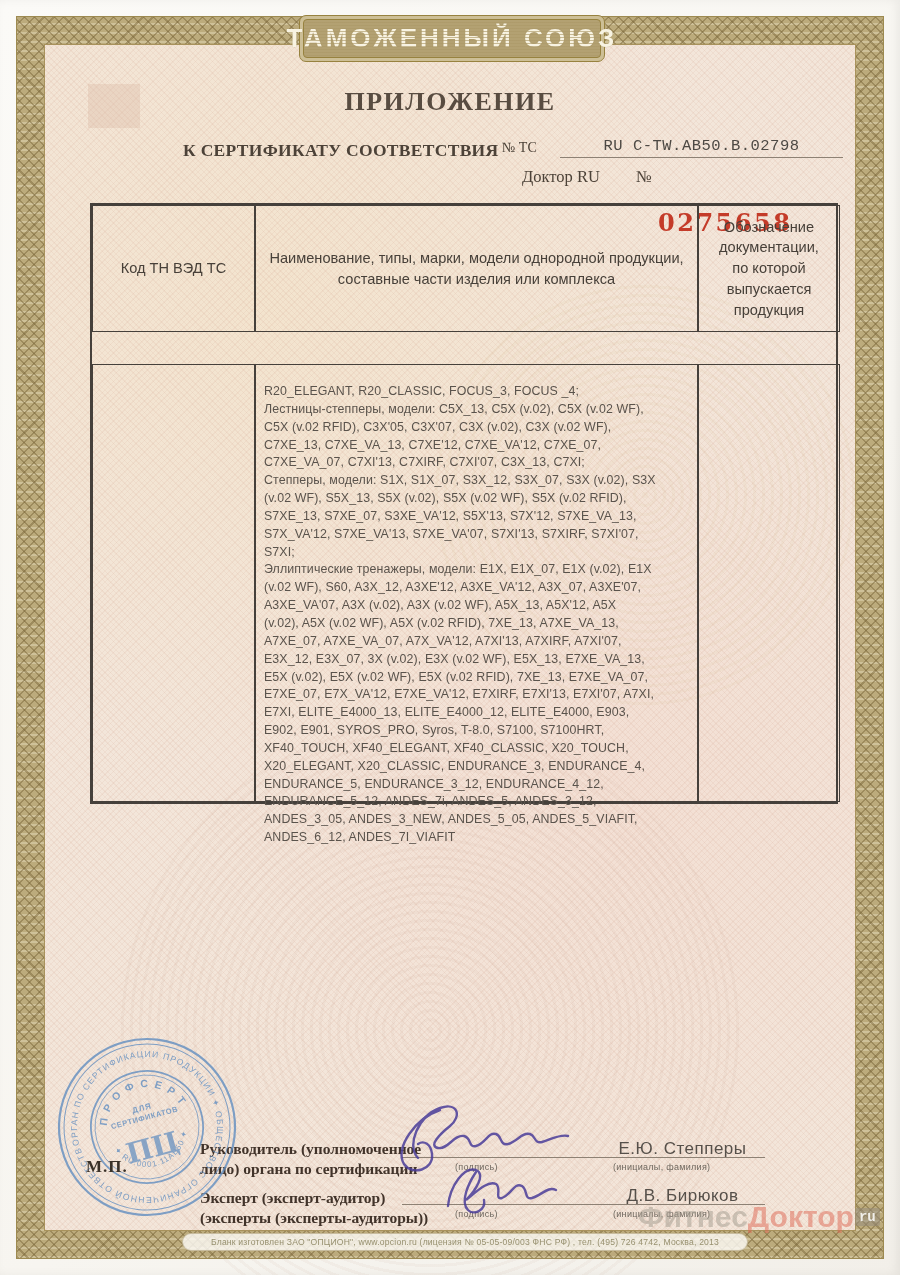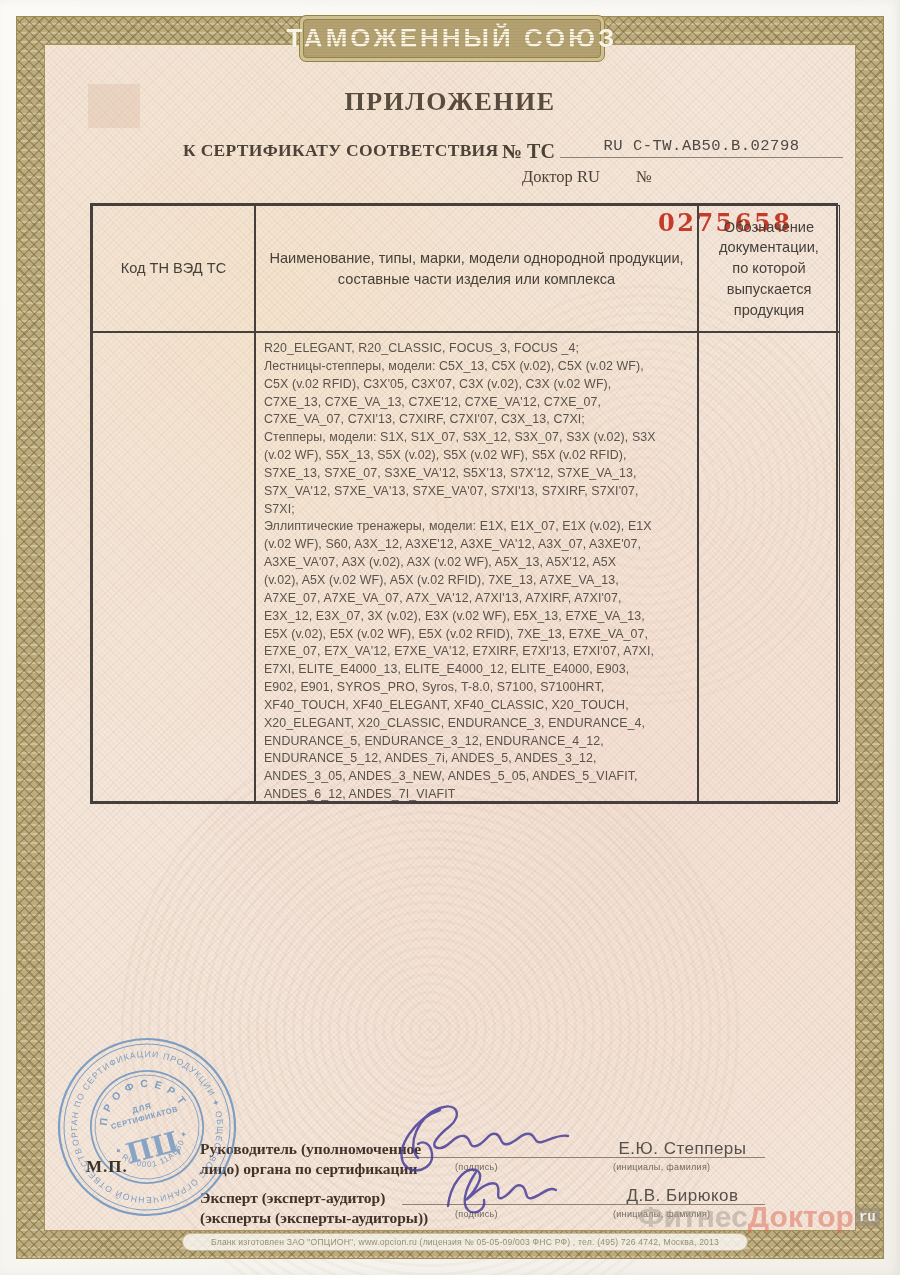--- a/index.html
+++ b/index.html
@@ -70,21 +70,21 @@
   .doc-title{
     position:absolute;left:0;top:87px;width:900px;text-align:center;z-index:4;
     font-weight:bold;font-size:26px;letter-spacing:1.5px;color:#584c41;
   }
   .cert-line-label{
     position:absolute;left:183px;top:140px;z-index:4;
     font-weight:bold;font-size:17.5px;letter-spacing:.3px;color:#4c4238;white-space:nowrap;
   }
   .cert-no-label{
     position:absolute;left:502px;top:140px;z-index:4;
-    font-weight:bold;font-size:20px;color:#4c4238;white-space:nowrap;
+    font-weight:normal;font-size:14px;color:#4c4238;white-space:nowrap;
   }
   .cert-number{
     position:absolute;left:560px;top:137px;width:283px;z-index:4;
     text-align:center;font-family:Liberation Mono, monospace;
     font-size:15.5px;letter-spacing:.5px;color:#4d4944;
     border-bottom:1px solid #8d8174;padding-bottom:2px;
   }
   .series-label{position:absolute;left:522px;top:167px;z-index:4;
     font-size:16.5px;color:#4c4238;}
   .series-no-sign{position:absolute;left:636px;top:167px;z-index:4;
@@ -98,21 +98,21 @@
     position:absolute;left:90px;top:203px;width:748px;z-index:4;
     display:grid;grid-template-columns:163px 443px 142px;grid-template-rows:127px 470px;
     border:2px solid #45403b;
   }
   .cell{border:1px solid #45403b;}
   .hcell{
     display:flex;align-items:center;justify-content:center;text-align:center;
     font-family:"Liberation Sans",sans-serif;font-weight:normal;
     font-size:14.6px;line-height:1.42;color:#474039;padding:4px 12px;
   }
-  .bcell{padding:7px 6px 0 8px;}
+  .bcell{padding:18px 6px 0 8px;margin-top:32px;}
   .models-text{
     font-family:"Liberation Sans",sans-serif;font-size:12.4px;
     line-height:17.85px;letter-spacing:.1px;color:#5a534c;
     white-space:pre-line;
   }
 
   
   .stamp{position:absolute;left:52px;top:1032px;width:190px;height:190px;z-index:5;opacity:.78;}
   .mp-label{position:absolute;left:86px;top:1157px;z-index:6;
     font-weight:bold;font-size:17px;color:#3a3128;letter-spacing:1px;}

